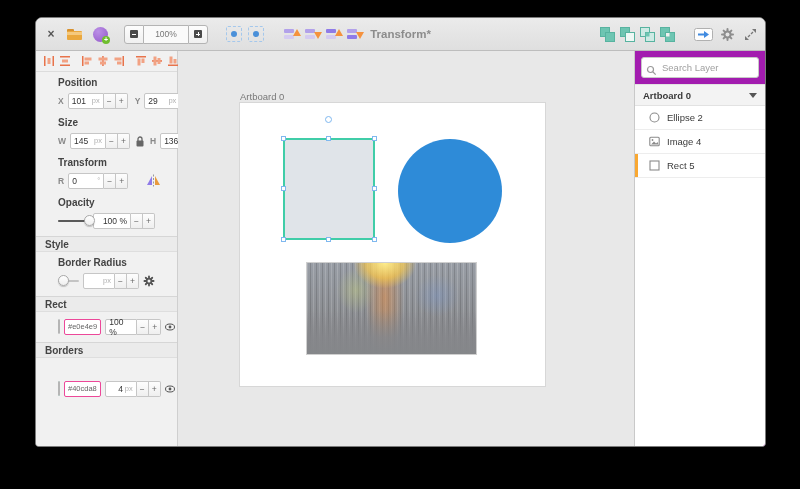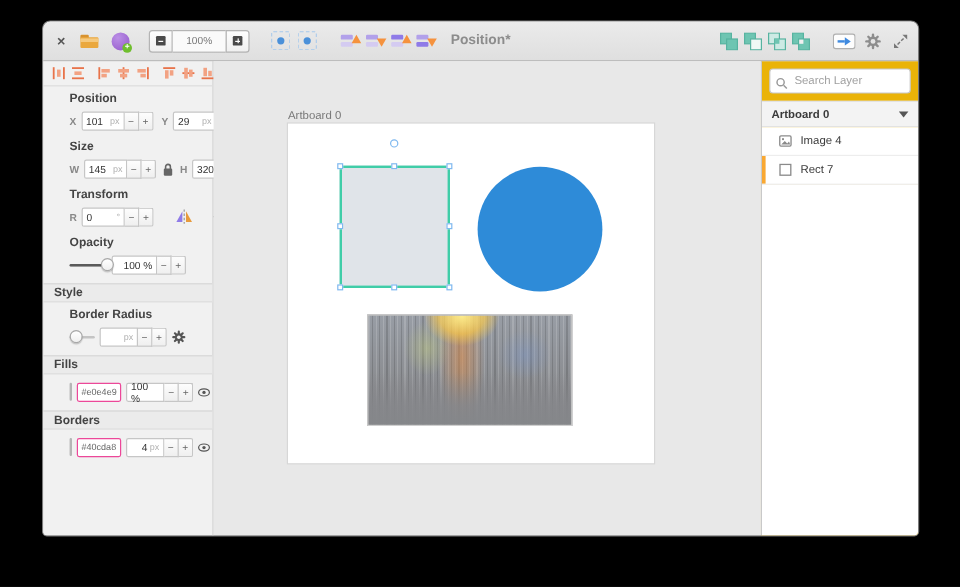--- a/index.html
+++ b/index.html
@@ -42,21 +42,21 @@
     border-left:4px solid transparent; border-right:4px solid transparent; }
   .ordicon .ar.up { border-bottom:7px solid #f5923e; }
   .ordicon .ar.dn { border-top:7px solid #f5923e; top:5px; }
   .hb-right { margin-left:auto; display:flex; align-items:center; gap:5px; }
 
   
   .main { display:flex; height:396px; }
   .left-panel { width:142px; background:#f1f1f1; border-right:1px solid #cfcfcf;
     font-size:10px; color:#3c3c3c; flex-shrink:0; }
   .canvas { flex:1; background:#e8e8e8; position:relative; overflow:hidden; }
-  .right-panel { width:131px; background:#eab308; border-left:1px solid #c9c9c9; flex-shrink:0; }
+  .right-panel { width:131px; background:#a21caf; border-left:1px solid #c9c9c9; flex-shrink:0; }
 
   
   .align-row { height:21px; display:flex; align-items:center; gap:4px; padding:0 7px;
     border-bottom:1px solid #dcdcdc; }
   .align-row .vd { width:1px; height:12px; background:#ccc; margin:0 1px; }
   .lp-section { padding:5px 22px 3px; }
   .lp-title { font-size:10px; font-weight:bold; color:#444; }
   .lp-row { display:flex; align-items:center; margin-top:4px; gap:4px; height:17px; }
   .axis { font-size:8.5px; color:#888; font-weight:bold; width:8px; }
   .numwidget { display:flex; height:16px; }
@@ -124,21 +124,21 @@
   .layer-row.selected::before { content:""; position:absolute; left:0; top:0; bottom:0;
     width:3px; background:#f9a832; }
   .rp-rest { background:#fff; height:100%; }
 </style>
 </head>
 <body>
 
 <div class="window">
 
   <header class="headerbar">
-    <span class="hb-title">Position*</span>
+    <span class="hb-title">Transform*</span>
     <span class="close-btn">×</span>
 
     <span class="hb-icon" style="margin-left:8px">
       <svg width="17" height="14">
         <rect x="1" y="2" width="7" height="4" rx="1" fill="#d8922f"></rect>
         <rect x="1" y="4" width="15" height="9" rx="1" fill="#eaa83e"></rect>
         <rect x="1" y="5" width="15" height="3" fill="#f5c97e"></rect>
       </svg>
     </span>
 
@@ -348,21 +348,21 @@
           </div>
           <span class="mini-icon" style="margin:0 1px">
             <svg width="10" height="12">
               <path d="M3 6 V4 a2 2 0 0 1 4 0 V6" fill="none" stroke="#666" stroke-width="1.3"></path>
               <rect x="1.5" y="5.5" width="7" height="6" rx="1" fill="#666"></rect>
               </svg>
             </span>
           <span class="axis">H</span>
           <div class="numwidget">
             <div class="numbox">
-              <span>320</span>
+              <span>136</span>
                 <span class="unit">px</span>
               </div>
             <div class="stepbtn">−</div>
             <div class="stepbtn">+</div>
           </div>
         </div>
       </div>
 
       <div class="lp-section">
         <div class="lp-title">Transform</div>
@@ -436,21 +436,21 @@
                 <rect x="5.1" y="0.5" width="1.8" height="11" rx="0.9" transform="rotate(90 6 6)"></rect>
                 <rect x="5.1" y="0.5" width="1.8" height="11" rx="0.9" transform="rotate(135 6 6)"></rect>
               </g>
               <circle cx="6" cy="6" r="3.2" fill="#555"></circle>
                 <circle cx="6" cy="6" r="1.5" fill="#f1f1f1"></circle>
               </svg>
             </span>
         </div>
       </div>
 
-      <div class="band">Fills</div>
+      <div class="band">Rect</div>
 
       <div class="lp-section">
         <div class="lp-row" style="margin-top:1px">
           <span class="swatch" style="background:#e0e4e9"></span>
           <div class="hexbox">#e0e4e9</div>
           <div class="numwidget">
             <div class="numbox" style="width:32px;justify-content:flex-end">
               <span>100 %</span>
               </div>
             <div class="stepbtn">−</div>
@@ -468,21 +468,21 @@
               <line x1="0.5" y1="2.8" x2="9.5" y2="2.8" stroke="#555"></line>
               <rect x="1.8" y="3.8" width="6.4" height="6.5" rx="1" fill="none" stroke="#555"></rect>
               </svg>
             </span>
         </div>
       </div>
 
       <div class="band">Borders</div>
 
       <div class="lp-section">
-        <div class="lp-row" style="margin-top:1px">
+        <div class="lp-row" style="margin-top:17px">
           <span class="swatch" style="background:#40cda8"></span>
           <div class="hexbox">#40cda8</div>
           <div class="numwidget">
             <div class="numbox" style="width:32px;justify-content:flex-end">
               <span>4</span>
                 <span class="unit">px</span>
               </div>
             <div class="stepbtn">−</div>
             <div class="stepbtn">+</div>
           </div>
@@ -537,28 +537,34 @@
         </div>
       </div>
 
       <div class="rp-artboard">
         <span>Artboard 0</span>
         <span class="caret"></span>
       </div>
 
       <div class="layer-row">
         <svg width="11" height="11">
+          <circle cx="5.5" cy="5.5" r="4.5" fill="none" stroke="#8a8a8a" stroke-width="1.1"></circle>
+          </svg>
+        <span>Ellipse 2</span>
+      </div>
+      <div class="layer-row">
+        <svg width="11" height="11">
           <rect x="0.8" y="1.3" width="9.4" height="8.4" rx="1" fill="none" stroke="#8a8a8a" stroke-width="1.1"></rect>
           <circle cx="3.5" cy="4" r="0.9" fill="#8a8a8a"></circle>
           <path d="M2 8.5 L5 5.5 L7 7.5 L8.5 6 L9.5 8.5 Z" fill="#8a8a8a"></path>
           </svg>
         <span>Image 4</span>
       </div>
       <div class="layer-row selected">
         <svg width="11" height="11">
           <rect x="1" y="1" width="9" height="9" fill="none" stroke="#8a8a8a" stroke-width="1.1"></rect>
           </svg>
-        <span>Rect 7</span>
+        <span>Rect 5</span>
       </div>
       <div class="rp-rest"></div>
     </aside>
   </div>
 </div>
 
 </body></html>

